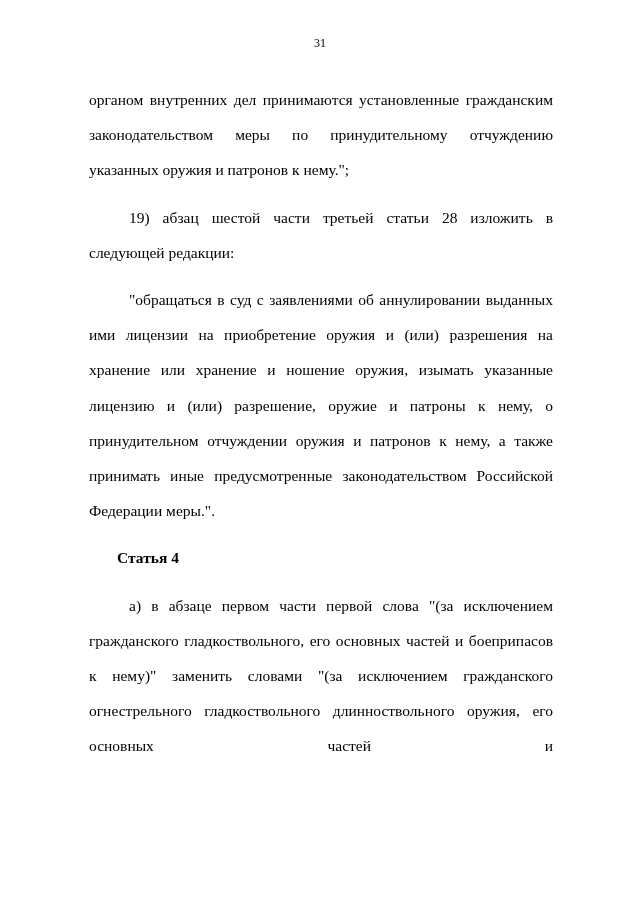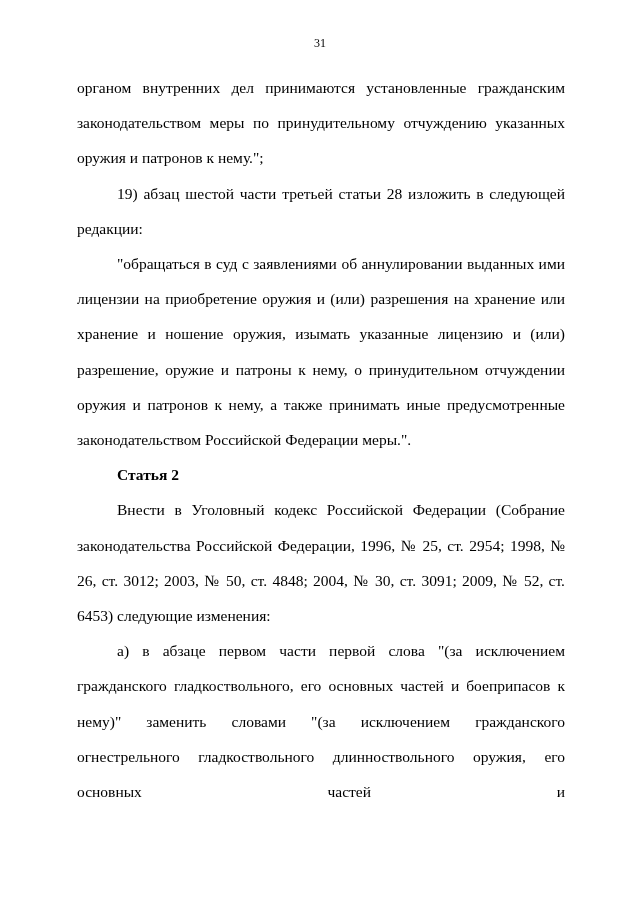--- a/index.html
+++ b/index.html
@@ -11,36 +11,35 @@
     font-size: 15.5px;
   }
   .page-number {
     position: absolute; top: 36px; left: 0; width: 640px; text-align: center;
     font-size: 12px;
   }
   .body {
     position: absolute; left: 77px; top: 70px; width: 488px;
   }
   .p {
-    margin: 0; line-height: 35.2px; text-align: justify;
+    margin: 12px; line-height: 35.2px; text-align: justify;
     text-align-last: left;
   }
   .p.indent { text-indent: 40px; }
   .heading {
     margin: 0; line-height: 35.2px; font-weight: bold; text-indent: 40px;
   }
   .p.full-last { text-align-last: justify; font-family: Liberation Serif, serif; }
 </style>
 </head>
 <body>
 
 <div class="page">
   <div class="page-number">31</div>
 
   <div class="body">
     <p class="p">органом внутренних дел принимаются установленные гражданским законодательством меры по принудительному отчуждению указанных оружия и патронов к нему.";</p>
     <p class="p indent">19) абзац шестой части третьей статьи 28 изложить в следующей редакции:</p>
     <p class="p indent">"обращаться в суд с заявлениями об аннулировании выданных ими лицензии на приобретение оружия и (или) разрешения на хранение или хранение и ношение оружия, изымать указанные лицензию и (или) разрешение, оружие и патроны к нему, о принудительном отчуждении оружия и патронов к нему, а также принимать иные предусмотренные законодательством Российской Федерации меры.".</p>
-    <p class="heading">Статья 2</p>
-    <p class="p indent">Внести в Уголовный кодекс Российской Федерации (Собрание законодательства Российской Федерации, 1996, № 25, ст. 2954; 1998, № 26, ст. 3012; 2003, № 50, ст. 4848; 2004, № 30, ст. 3091; 2009, № 52, ст. 6453) следующие изменения:</p>
+    <p class="heading">Статья 4</p>
     <p class="p indent full-last">а) в абзаце первом части первой слова "(за исключением гражданского гладкоствольного, его основных частей и боеприпасов к нему)" заменить словами "(за исключением гражданского огнестрельного гладкоствольного длинноствольного оружия, его основных частей и</p>
   </div>
 </div>
 
 </body></html>

